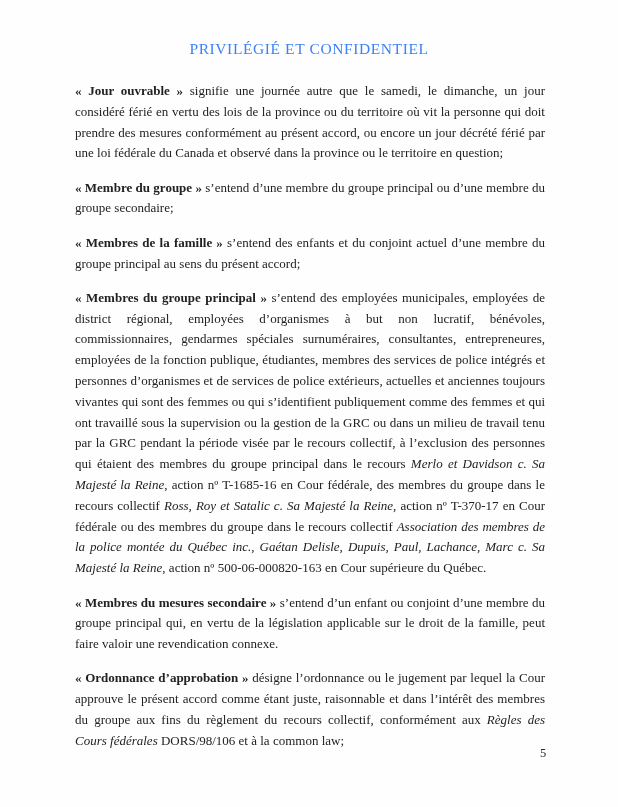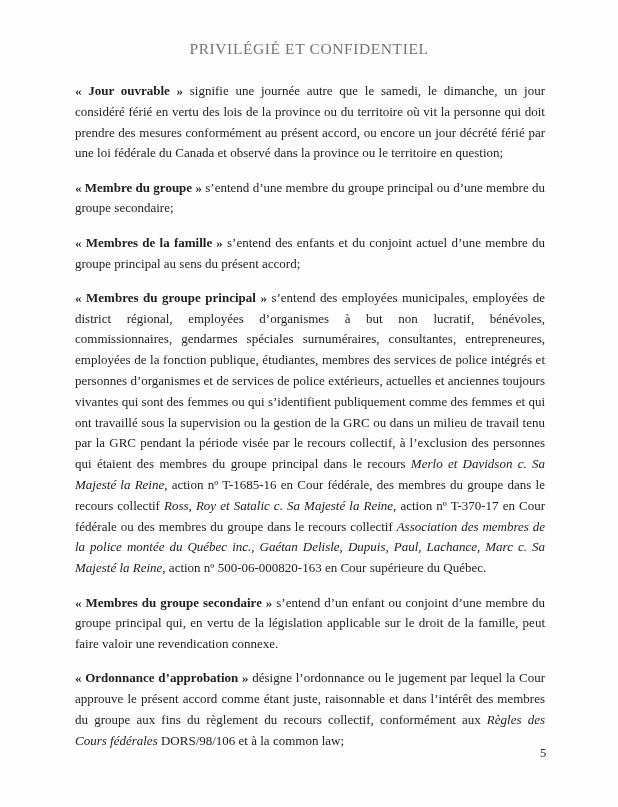--- a/index.html
+++ b/index.html
@@ -18,21 +18,21 @@
     overflow: hidden;
     box-sizing: border-box;
   }
   .doc-title {
     margin: 0;
     padding-top: 40px;
     text-align: center;
     font-size: 15.5px;
     font-weight: normal;
     letter-spacing: 0.6px;
-    color: #737373;
+    color: #3b82f6;
   }
   .doc-body {
     padding: 23px 73px 0 75px;
   }
   .doc-body p {
     margin: 0 0 13.5px 0;
     font-size: 13px;
     line-height: 20.8px;
     text-align: justify;
     color: #222;
@@ -54,19 +54,19 @@
 
 <div class="page">
 
   <h1 class="doc-title">PRIVILÉGIÉ ET CONFIDENTIEL</h1>
 
   <div class="doc-body">
     <p><span class="run-bold">« Jour ouvrable »</span><span class="run-normal"> signifie une journée autre que le samedi, le dimanche, un jour considéré férié en vertu des lois de la province ou du territoire où vit la personne qui doit prendre des mesures conformément au présent accord, ou encore un jour décrété férié par une loi fédérale du Canada et observé dans la province ou le territoire en question;</span></p>
     <p><span class="run-bold">« Membre du groupe »</span><span class="run-normal"> s’entend d’une membre du groupe principal ou d’une membre du groupe secondaire;</span></p>
     <p><span class="run-bold">« Membres de la famille »</span><span class="run-normal"> s’entend des enfants et du conjoint actuel d’une membre du groupe principal au sens du présent accord;</span></p>
     <p><span class="run-bold">« Membres du groupe principal »</span><span class="run-normal"> s’entend des employées municipales, employées de district régional, employées d’organismes à but non lucratif, bénévoles, commissionnaires, gendarmes spéciales surnuméraires, consultantes, entrepreneures, employées de la fonction publique, étudiantes, membres des services de police intégrés et personnes d’organismes et de services de police extérieurs, actuelles et anciennes toujours vivantes qui sont des femmes ou qui s’identifient publiquement comme des femmes et qui ont travaillé sous la supervision ou la gestion de la GRC ou dans un milieu de travail tenu par la GRC pendant la période visée par le recours collectif, à l’exclusion des personnes qui étaient des membres du groupe principal dans le recours </span><span class="run-italic">Merlo et Davidson c. Sa Majesté la Reine</span><span class="run-normal">, action nº T-1685-16 en Cour fédérale, des membres du groupe dans le recours collectif </span><span class="run-italic">Ross, Roy et Satalic c. Sa Majesté la Reine</span><span class="run-normal">, action nº T-370-17 en Cour fédérale ou des membres du groupe dans le recours collectif </span><span class="run-italic">Association des membres de la police montée du Québec inc., Gaétan Delisle, Dupuis, Paul, Lachance, Marc c. Sa Majesté la Reine</span><span class="run-normal">, action nº 500-06-000820-163 en Cour supérieure du Québec.</span></p>
-    <p><span class="run-bold">« Membres du groupe secondaire »</span><span class="run-normal"> s’entend d’un enfant ou conjoint d’une membre du groupe principal qui, en vertu de la législation applicable sur le droit de la famille, peut faire valoir une revendication connexe.</span></p>
+    <p><span class="run-bold">« Membres du mesures secondaire »</span><span class="run-normal"> s’entend d’un enfant ou conjoint d’une membre du groupe principal qui, en vertu de la législation applicable sur le droit de la famille, peut faire valoir une revendication connexe.</span></p>
     <p><span class="run-bold">« Ordonnance d’approbation »</span><span class="run-normal"> désigne l’ordonnance ou le jugement par lequel la Cour approuve le présent accord comme étant juste, raisonnable et dans l’intérêt des membres du groupe aux fins du règlement du recours collectif, conformément aux </span><span class="run-italic">Règles des Cours fédérales</span><span class="run-normal"> DORS/98/106 et à la common law;</span></p>
   </div>
 
   <div class="page-number">5</div>
 
 </div>
 
 </body></html>

